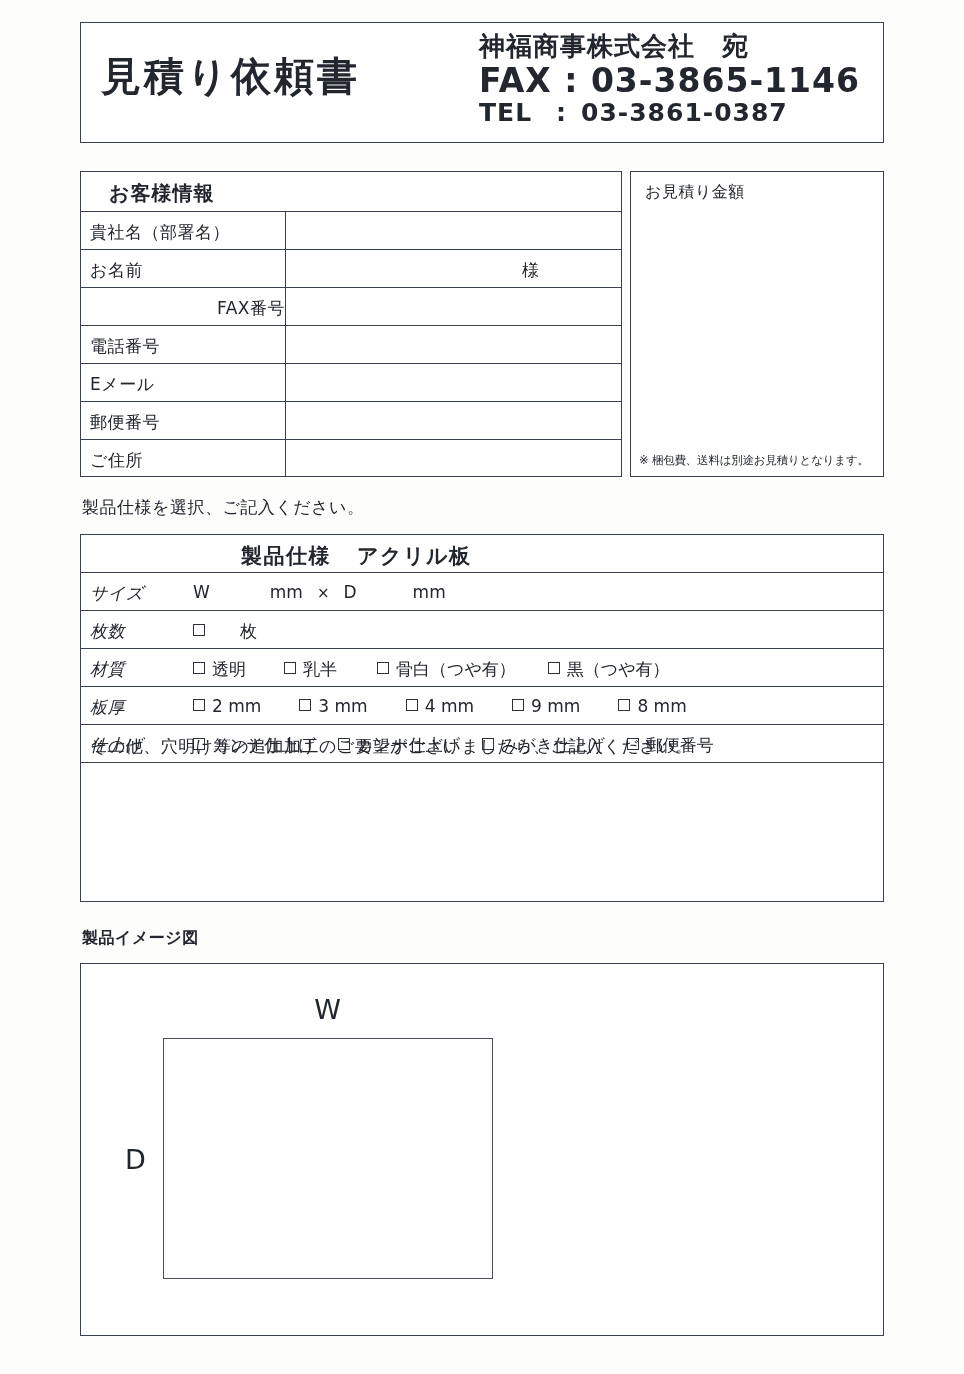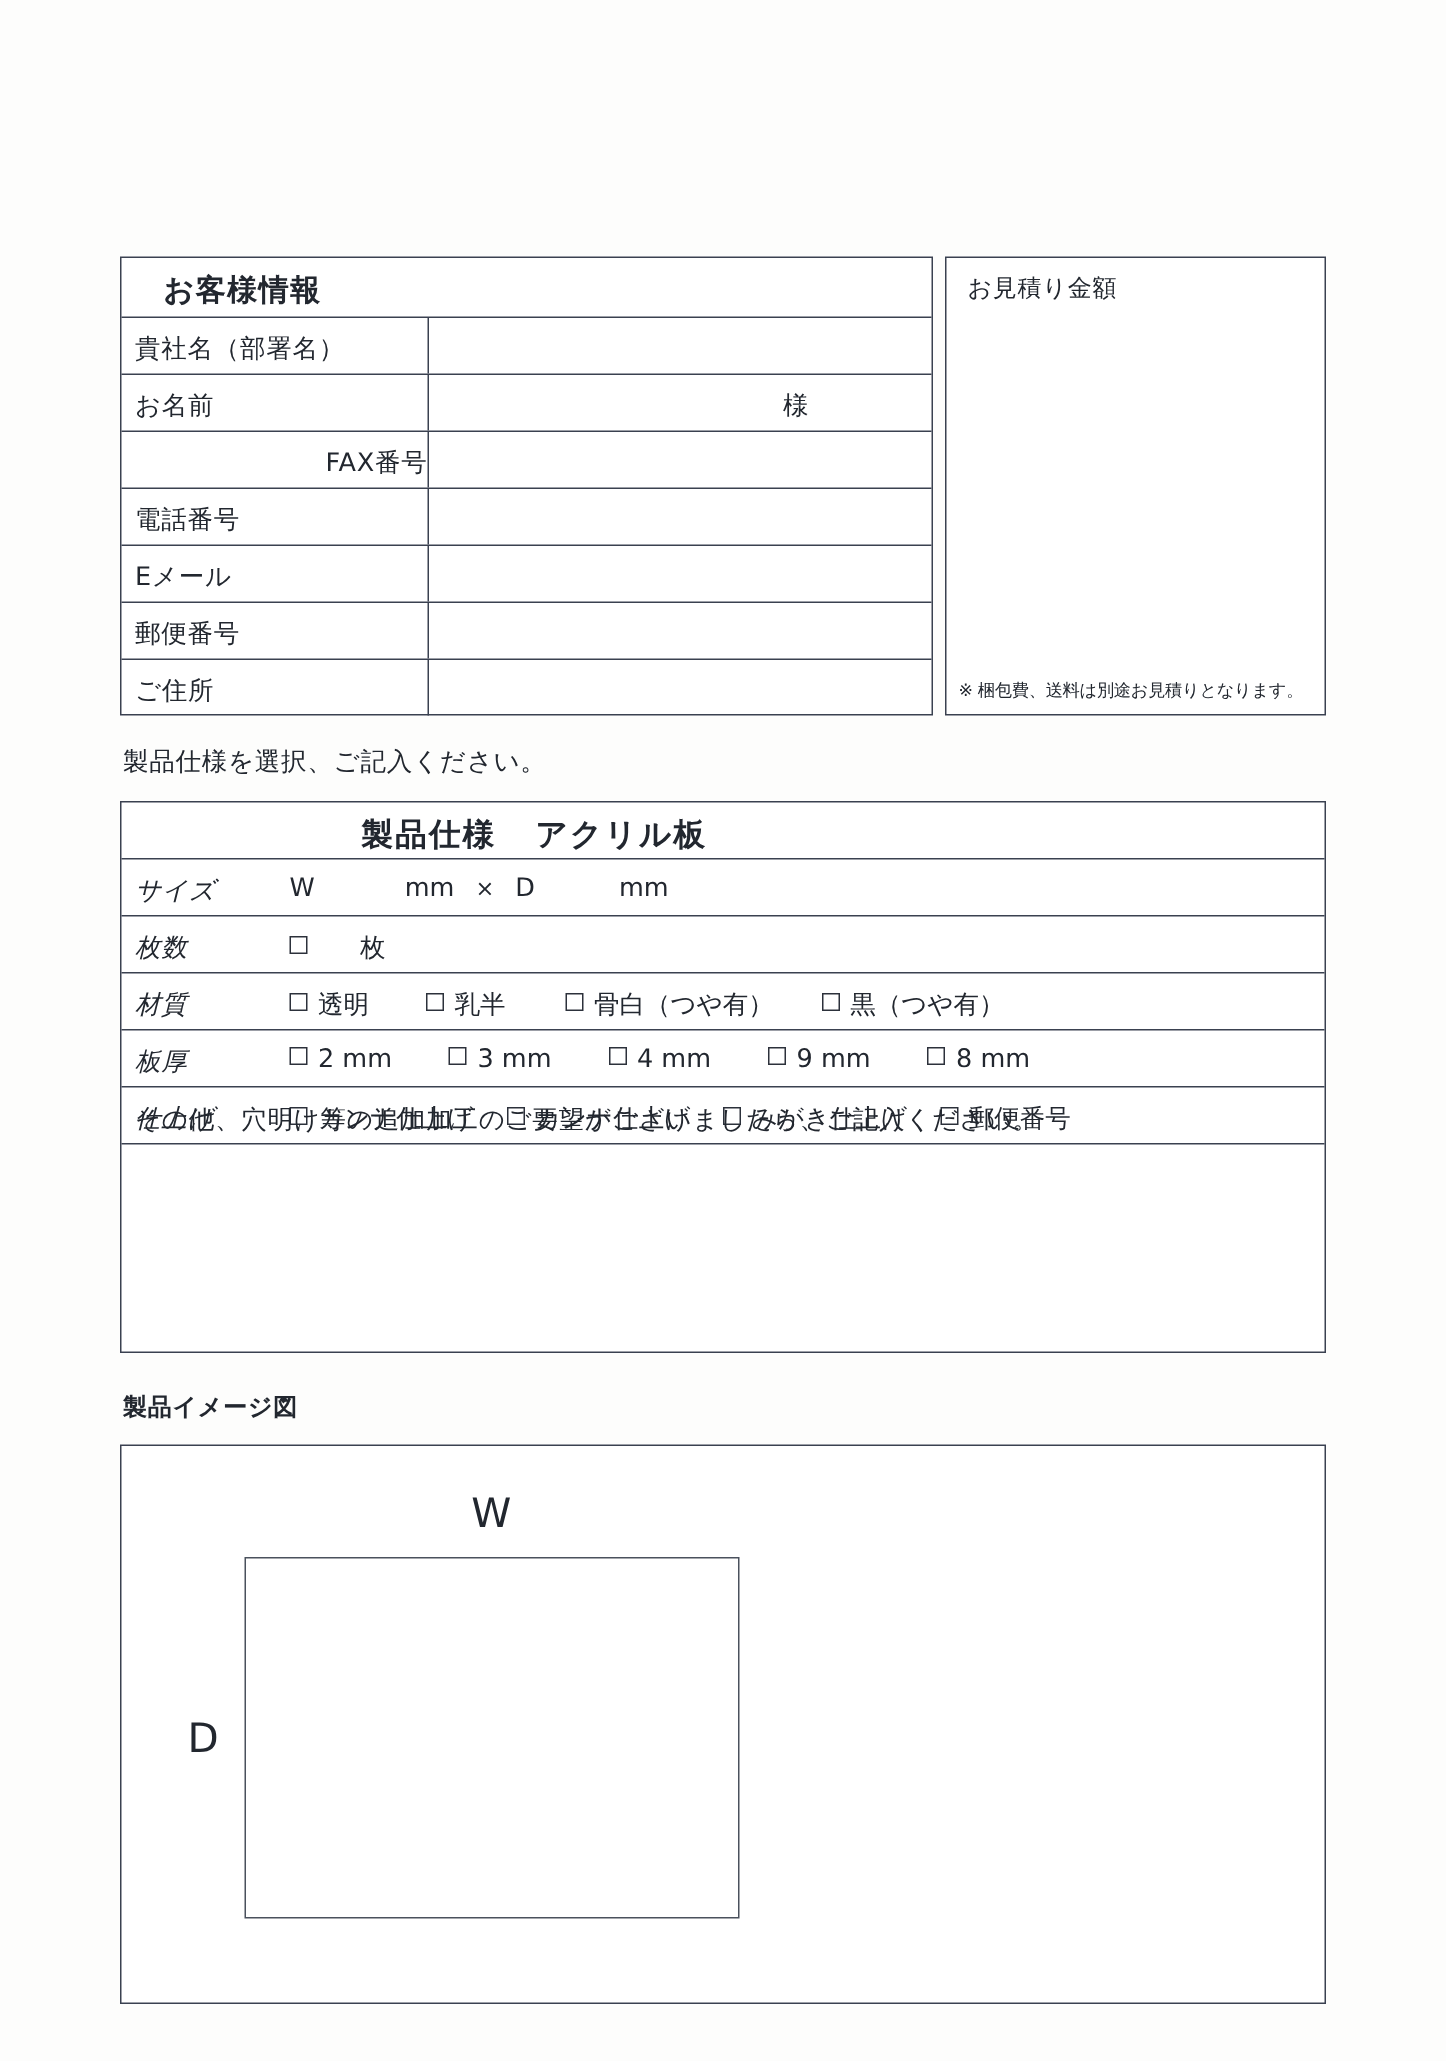--- a/index.html
+++ b/index.html
@@ -257,20 +257,30 @@
     left: 44px; top: 180px;
     font-size: 27px;
     letter-spacing: 1px;
   }
 </style>
 </head>
 <body>
 
 <div class="page">
 
+  <div class="box" id="header-box">
+    <div id="doc-title">見積り依頼書</div>
+    <div id="contact-block">
+      <div class="contact-company">神福商事株式会社　宛</div>
+      <div class="contact-fax">FAX : 03-3865-1146</div>
+      <div class="contact-tel">
+        <span class="tel-label">TEL</span><span class="tel-colon">:</span><span>03-3861-0387</span>
+      </div>
+    </div>
+  </div>
 
   <div class="box" id="customer-box">
     <div id="customer-title">お客様情報</div>
 
     <div class="cust-row" style="top:40px;">
       <div class="cust-label">貴社名（部署名）</div>
       <div class="cust-value"></div>
     </div>
 
     <div class="cust-row" style="top:78px;">

